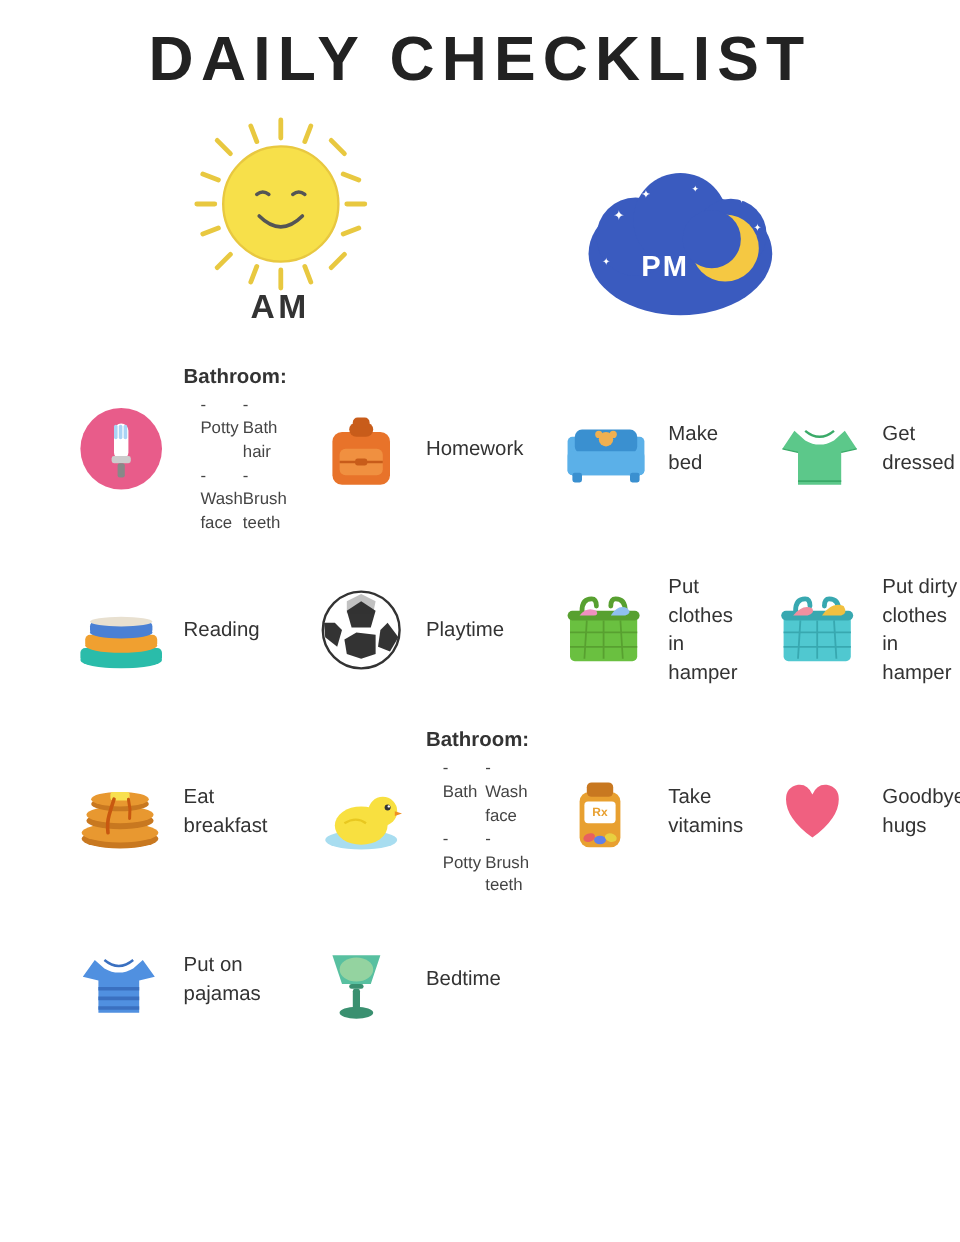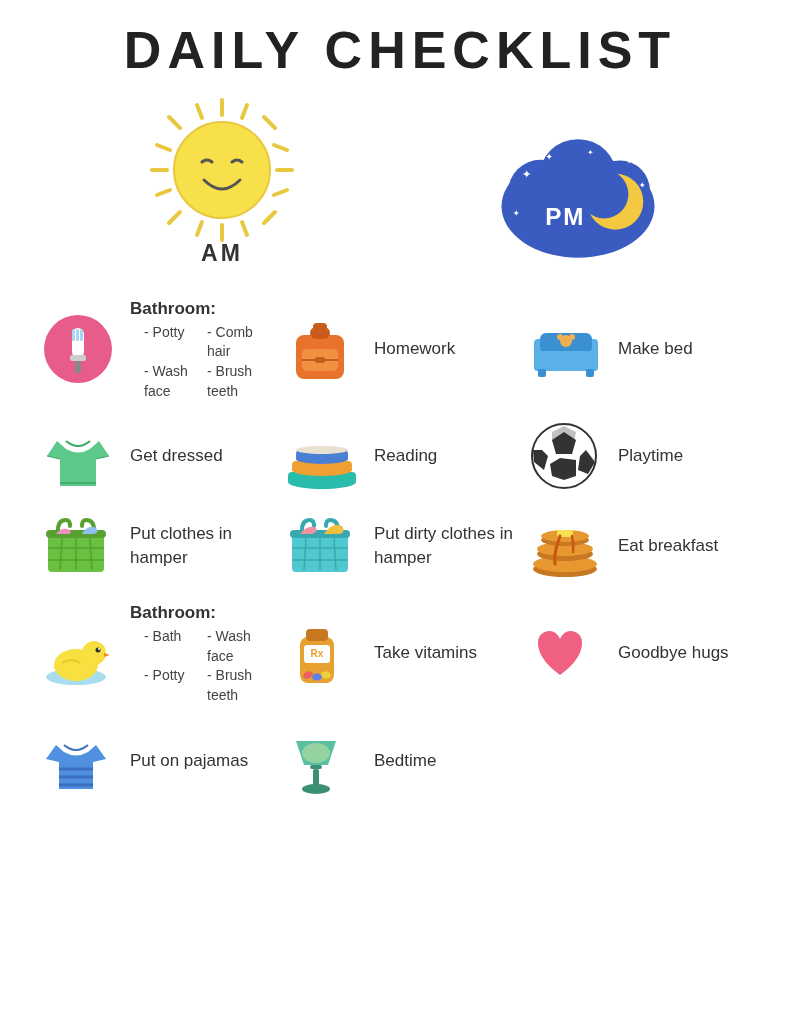--- a/index.html
+++ b/index.html
@@ -5,21 +5,21 @@
     * { margin: 0; padding: 0; box-sizing: border-box; }
     body {
       background: #fff;
       font-family: Arial, sans-serif;
       width: 800px;
       min-height: 1035px;
       overflow-x: hidden;
     }
     .page {
       width: 800px;
-      padding: 20px 24px;
+      padding: 20px 47px;
     }
     h1 {
       text-align: center;
       font-size: 52px;
       font-weight: 900;
       letter-spacing: 6px;
       color: #222;
       margin-bottom: 10px;
       font-family: 'Arial Black', Arial, sans-serif;
     }
@@ -39,32 +39,32 @@
     .moon-container {
       display: flex;
       flex-direction: column;
       align-items: center;
       width: 200px;
     }
     
     .sun-svg { width: 160px; height: 160px; }
     .moon-svg { width: 170px; height: 140px; }
     .am-label {
-      font-size: 23px;
+      font-size: 28px;
       font-weight: 900;
       color: #333;
       margin-top: -10px;
       letter-spacing: 3px;
     }
 
     
     .checklist-grid {
       display: grid;
-      grid-template-columns: 1fr 1fr 1fr;
-      gap: 0;
+      grid-template-columns: 1fr 1fr 1fr 1fr;
+      gap: 12px;
       padding: 0 10px;
     }
     .checklist-item {
       display: flex;
       align-items: center;
       padding: 10px 8px;
       min-height: 90px;
     }
     .icon-area {
       width: 80px;
@@ -170,21 +170,21 @@
 
           <rect x="30" y="16" width="3" height="12" rx="1.5" fill="#aad4f5"></rect>
           <rect x="34" y="16" width="3" height="12" rx="1.5" fill="#aad4f5"></rect>
           <rect x="38" y="16" width="3" height="12" rx="1.5" fill="#aad4f5"></rect>
         </svg>
       </div>
       <div class="item-text">
         <span class="label">Bathroom:</span>
         <div class="sub-list">
           <span>- Potty</span>
-          <span>- Comb hair</span>
+          <span>- Bath hair</span>
           <span>- Wash face</span>
           <span>- Brush teeth</span>
         </div>
       </div>
     </div>
 
     <div class="checklist-item">
       <div class="icon-area">
         <svg width="68" height="72" viewBox="0 0 68 72">
 

